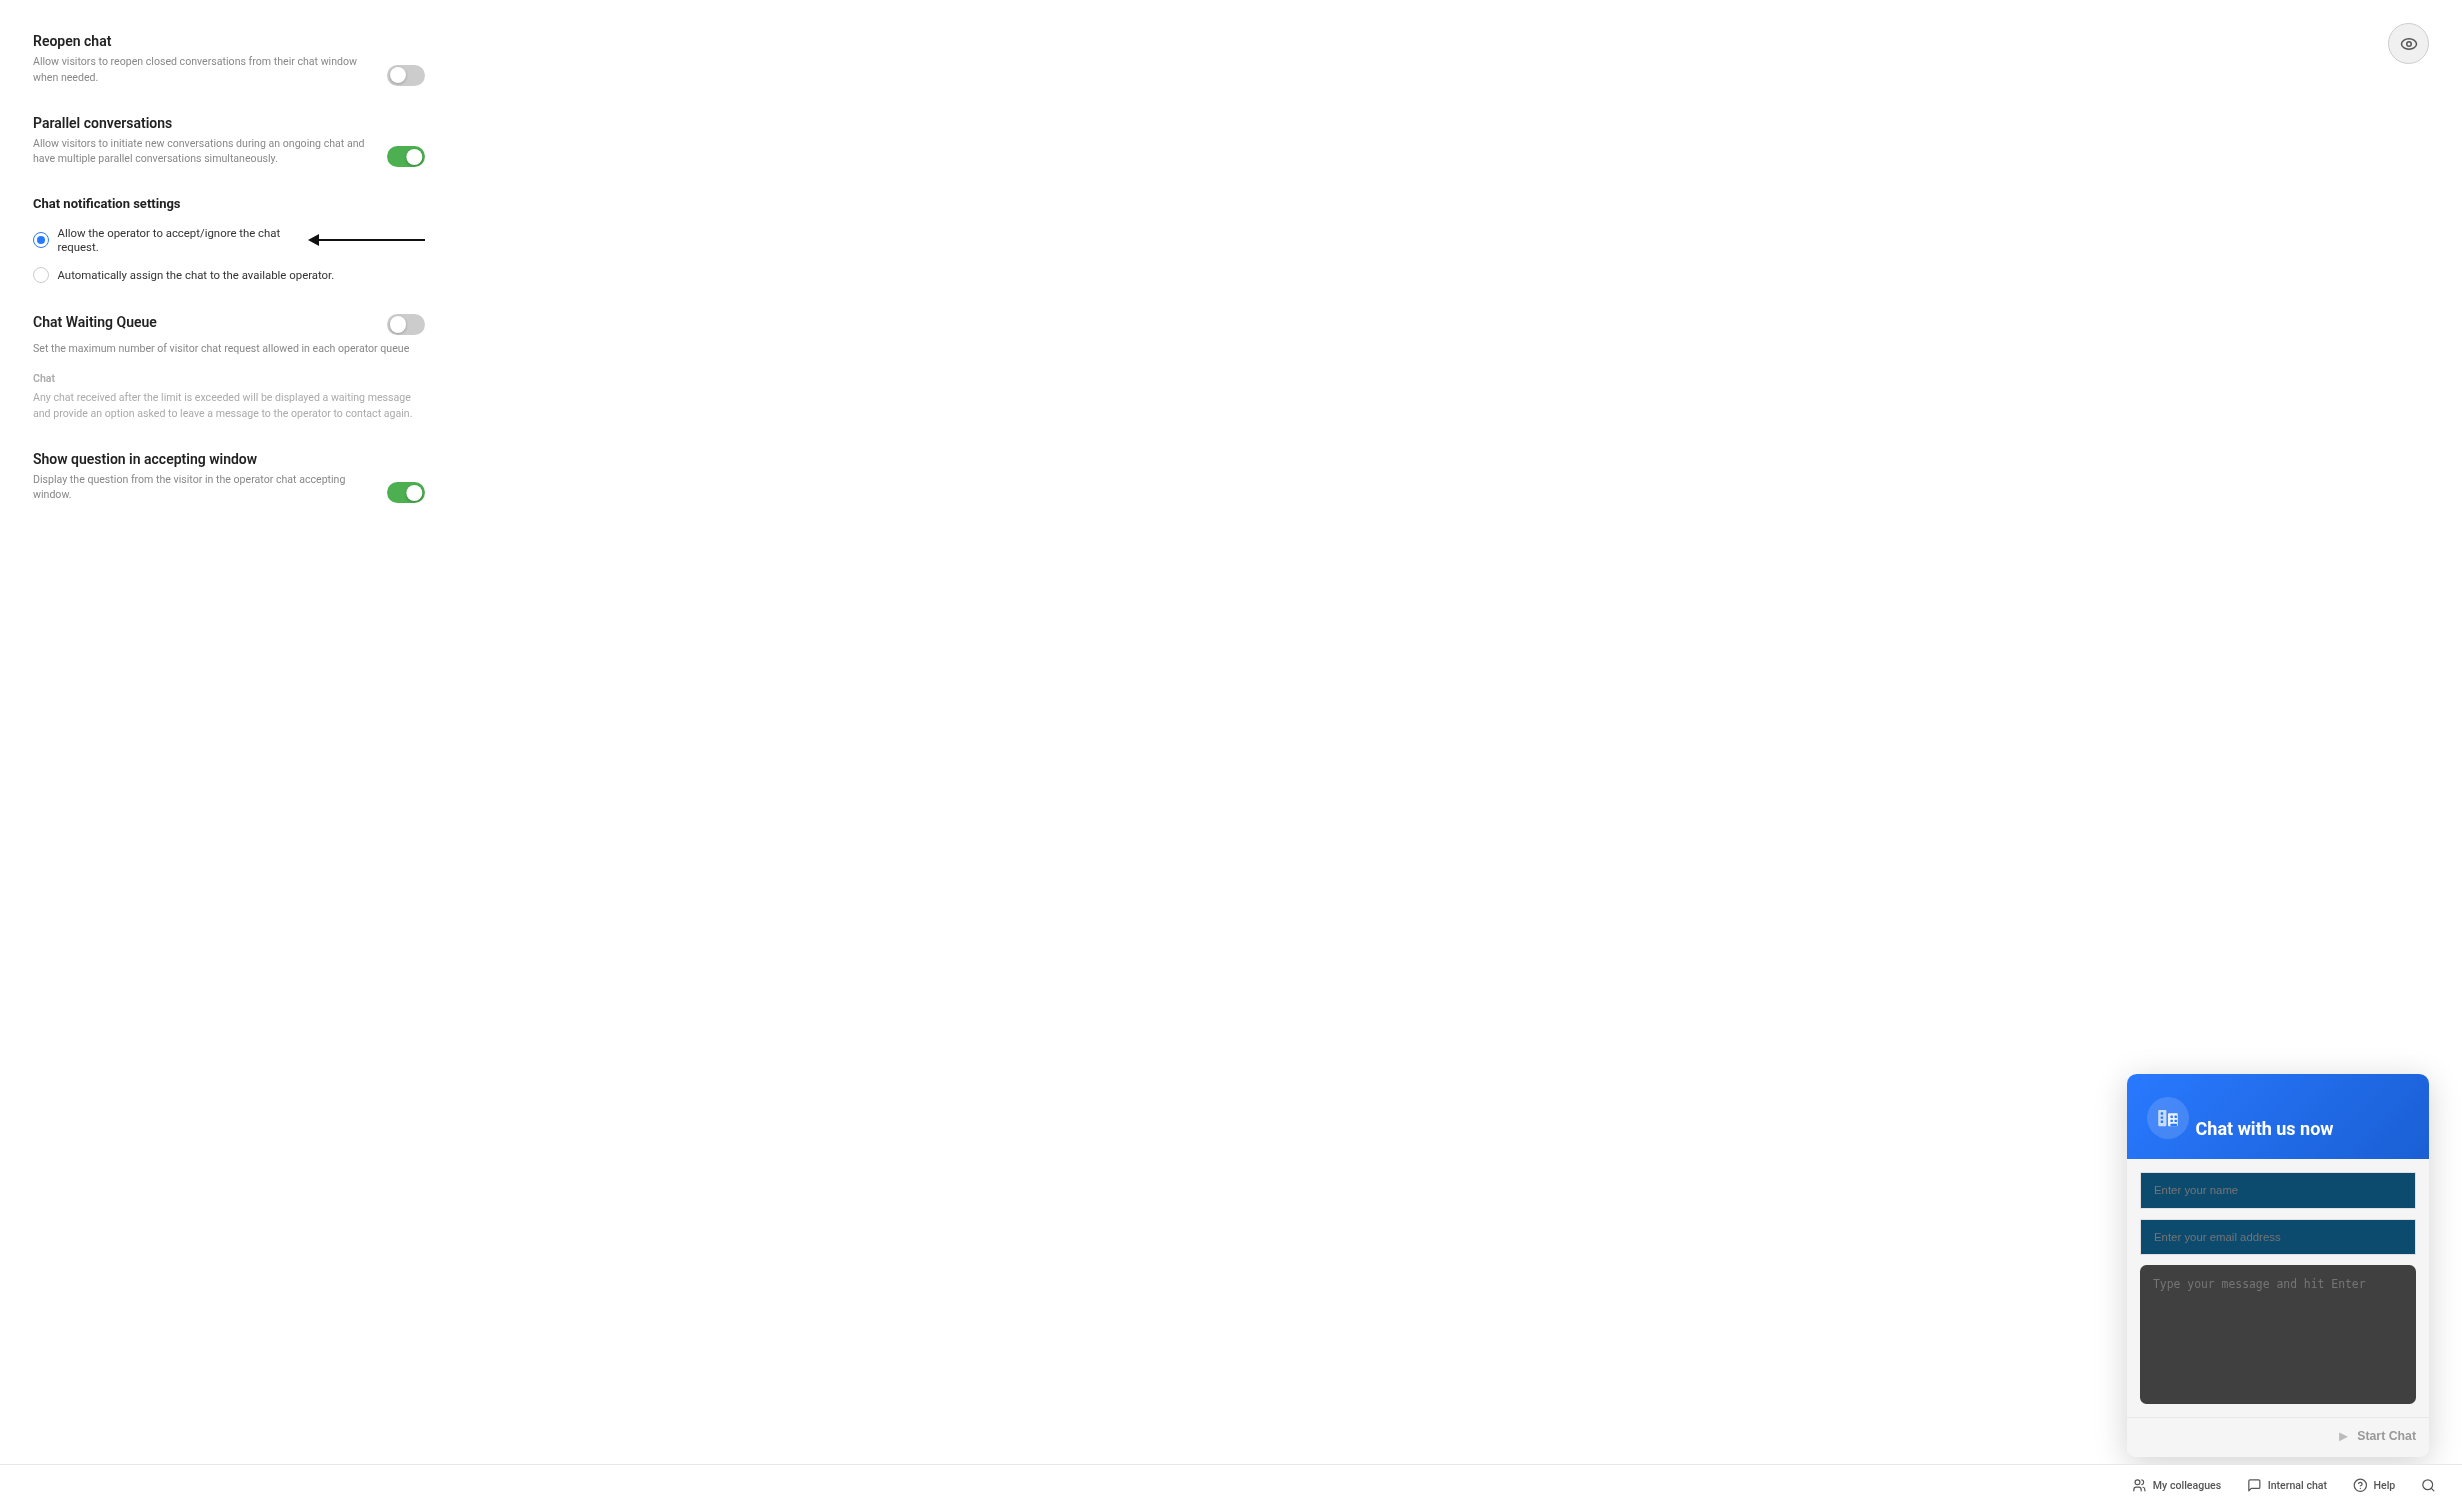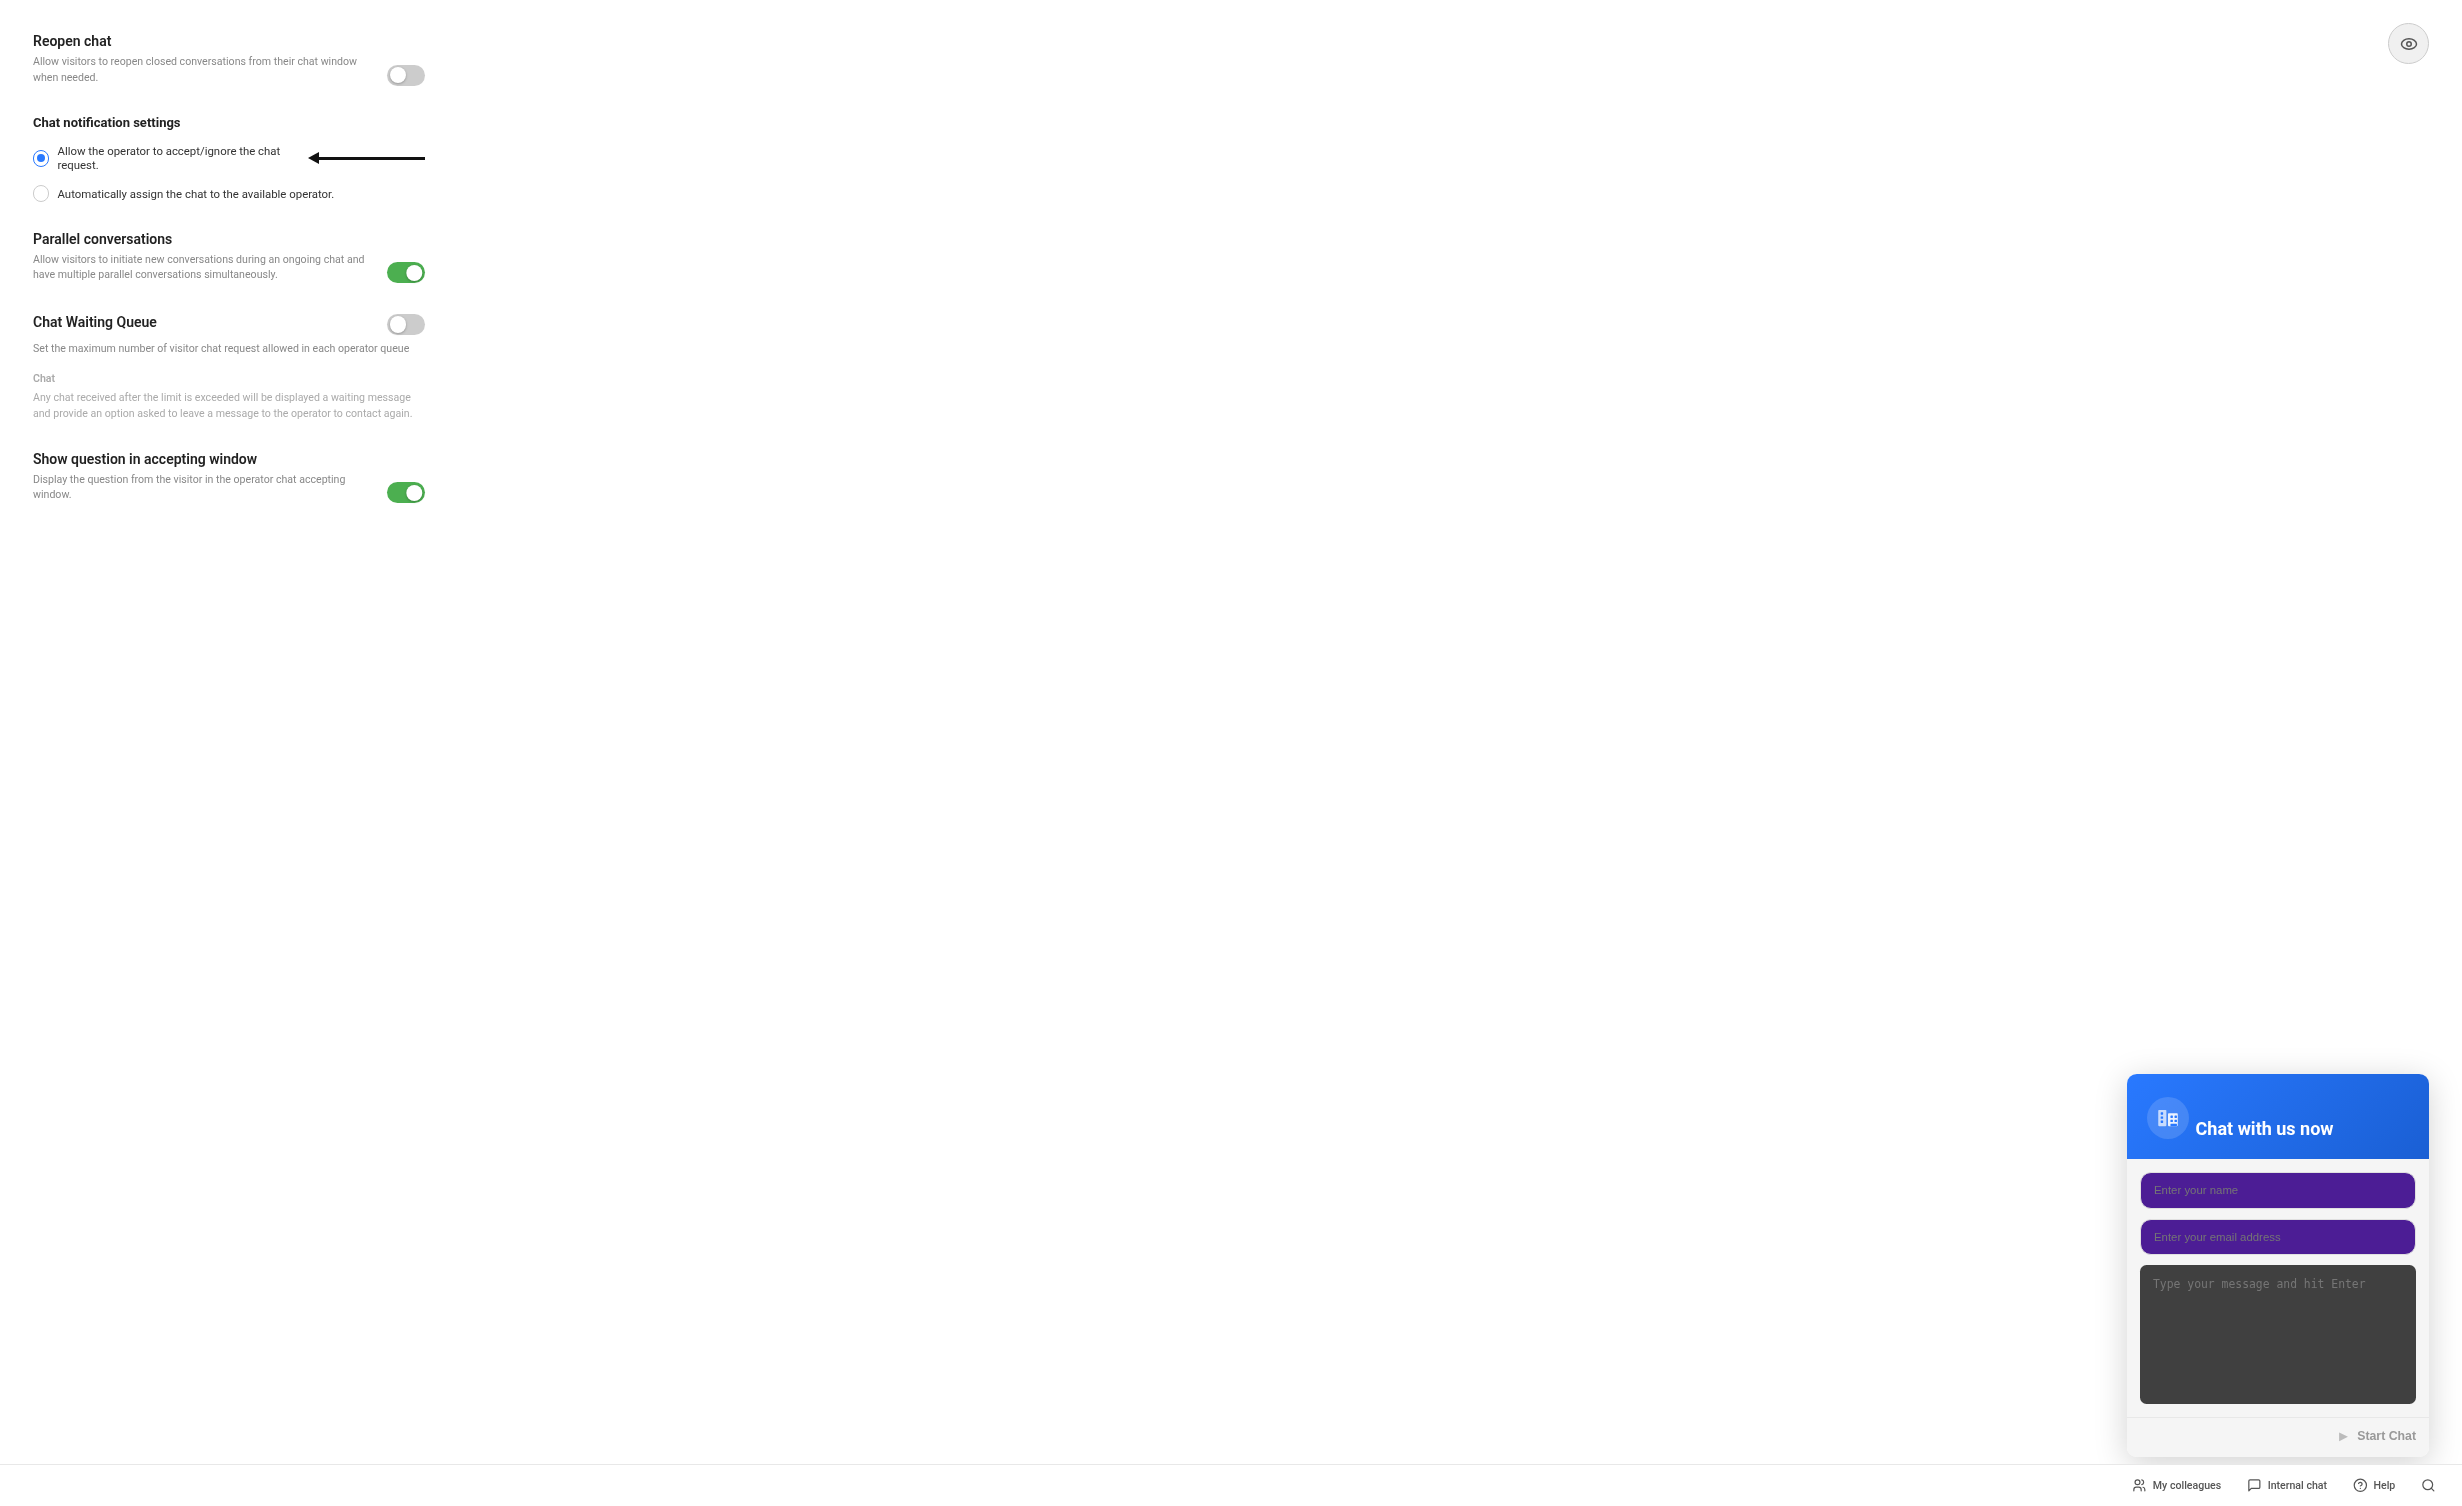--- a/index.html
+++ b/index.html
@@ -207,23 +207,23 @@
 
     .chat-body {
       background: #f5f5f5;
       padding: 13px;
       display: flex;
       flex-direction: column;
       gap: 9.8px;
     }
 
     .chat-input {
-      background: #4c1d95;
+      background: #0c4a6e;
       border: 1.2px solid #e0e0e0;
-      border-radius: 11px;
+      border-radius: 0;
       padding: 11.4px 13px;
       font-size: 11.4px;
       color: #aaa;
       width: 100%;
       outline: none;
     }
 
     .chat-textarea {
       background: #404040;
       border: none;
@@ -300,52 +300,52 @@
         <div class="setting-desc">Allow visitors to reopen closed conversations from their chat window when needed.</div>
       </div>
       <label class="toggle off">
 
         <span class="toggle-slider"></span>
       </label>
     </div>
   </div>
 
   <div class="setting-section">
+    <div class="setting-row">
+      <div>
+        <div class="setting-title">Parallel conversations</div>
+        <div class="setting-desc">Allow visitors to initiate new conversations during an ongoing chat and have multiple parallel conversations simultaneously.</div>
+      </div>
+      <label class="toggle on">
+
+        <span class="toggle-slider"></span>
+      </label>
+    </div>
+  </div>
+
+  <div class="setting-section">
     <div class="section-heading">Chat notification settings</div>
     <div class="radio-group">
 
       <div class="radio-item">
         <div class="radio-circle selected">
         </div>
         <span>Allow the operator to accept/ignore the chat request.</span>
 
         <div class="arrow-indicator">
           <div class="arrow-head"></div>
           <div class="arrow-line"></div>
         </div>
       </div>
 
       <div class="radio-item">
         <div class="radio-circle">
         </div>
         <span>Automatically assign the chat to the available operator.</span>
       </div>
-    </div>
-  </div>
-
-  <div class="setting-section">
-    <div class="setting-row">
-      <div>
-        <div class="setting-title">Parallel conversations</div>
-        <div class="setting-desc">Allow visitors to initiate new conversations during an ongoing chat and have multiple parallel conversations simultaneously.</div>
-      </div>
-      <label class="toggle on">
-
-        <span class="toggle-slider"></span>
-      </label>
     </div>
   </div>
 
   <div class="setting-section">
     <div class="setting-row">
       <div>
         <div class="setting-title">Chat Waiting Queue</div>
       </div>
       <label class="toggle off">
 

